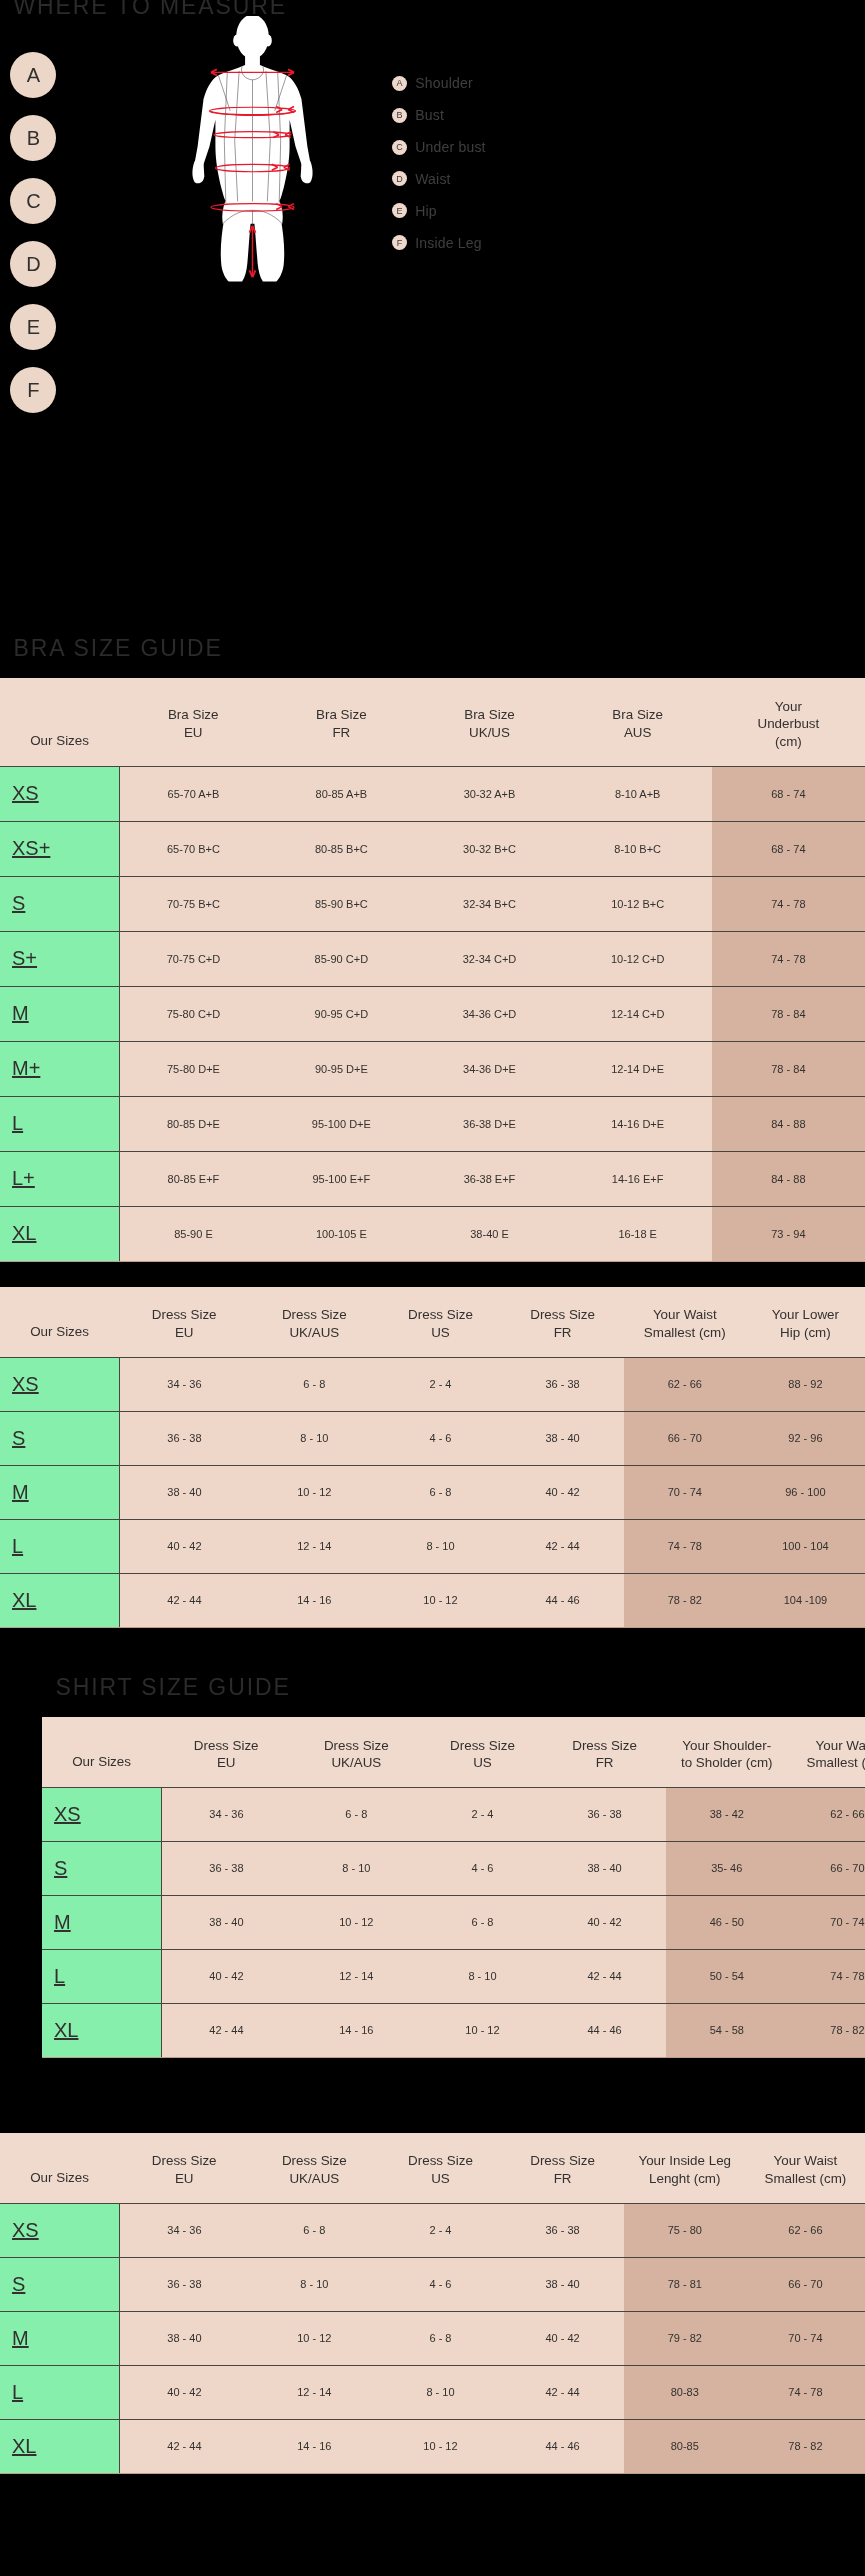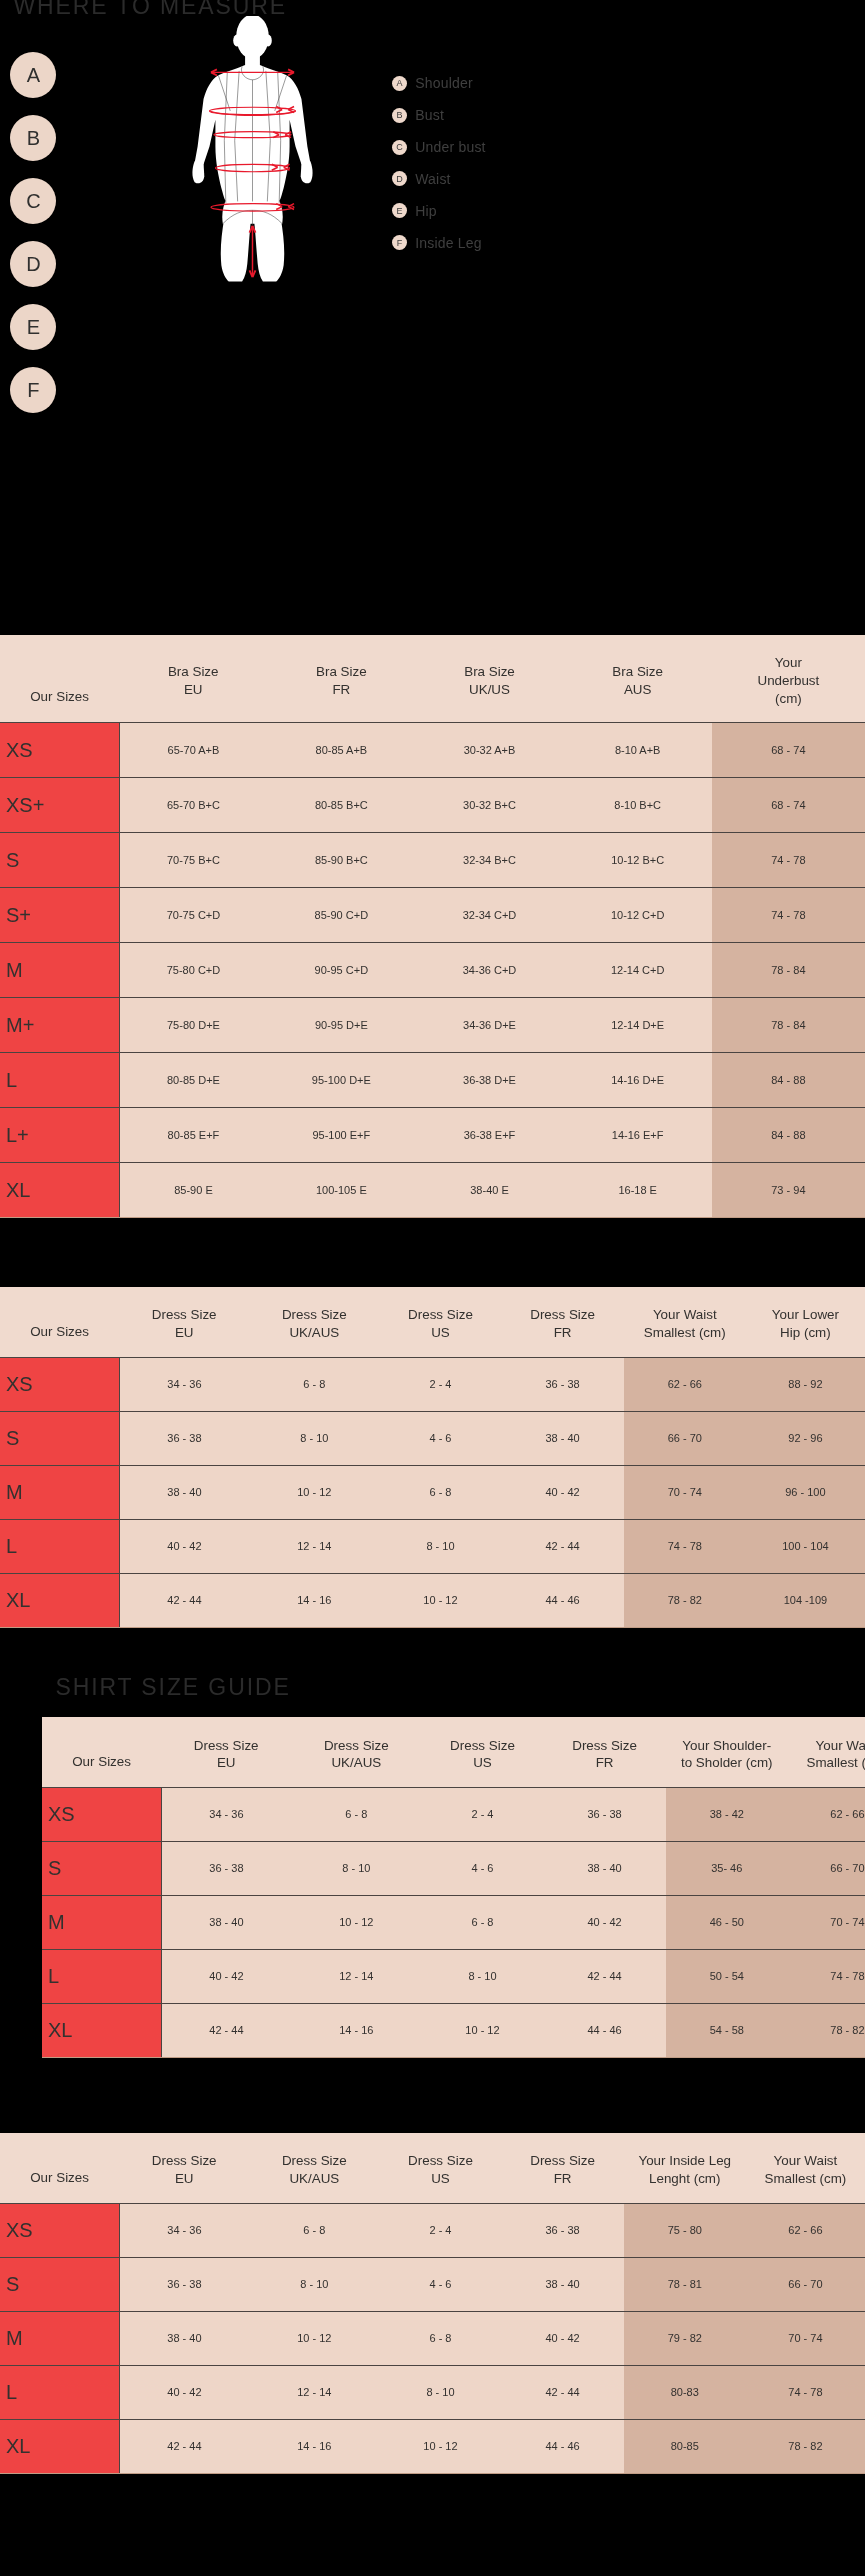--- a/index.html
+++ b/index.html
@@ -112,23 +112,24 @@
   }
   table.size-table tbody td {
     font-size: 11px;
     padding: 0;
     background: #eed6c8;
     border-top: 1px solid #4a4441;
   }
   table.size-table tbody tr td.cell-size {
     font-size: 20px;
     text-align: left;
-    padding-left: 6px;
-    background: #ef4444;
+    padding-left: 12px;
+    background: #86efac;
     border-right: 1px solid #4a4441;
+    text-decoration: underline;
   }
   table.size-table tbody tr:first-child td { border-top: 1.2px solid #4a4441; }
   table.size-table tbody tr:last-child td { border-bottom: 1.2px solid #c09c85; }
   td.hl, th.hl { background: #d5b3a0 !important; }
   tbody tr:last-child td.hl { border-bottom: 1.2px solid #b8917a; }
 
   
   #bra-block   { top: 635px; }
   #brief-block { top: 1287px; }
   #shirt-block { top: 1674px; margin-left: 42px; }
@@ -253,20 +254,21 @@
       <span class="legend-label">Hip</span>
     </div>
     <div class="legend-row">
       <span class="legend-badge">F</span>
       <span class="legend-label">Inside Leg</span>
     </div>
   </div>
 </section>
 
 <section class="guide-block" id="bra-block">
+  <h2 class="section-title">BRA SIZE GUIDE</h2>
   <table class="size-table">
     <colgroup>
       <col style="width:119px">
         <col style="width:148px">
         <col style="width:148px">
       <col style="width:148px">
         <col style="width:148px">
         <col style="width:153px">
     </colgroup>
     <thead>

